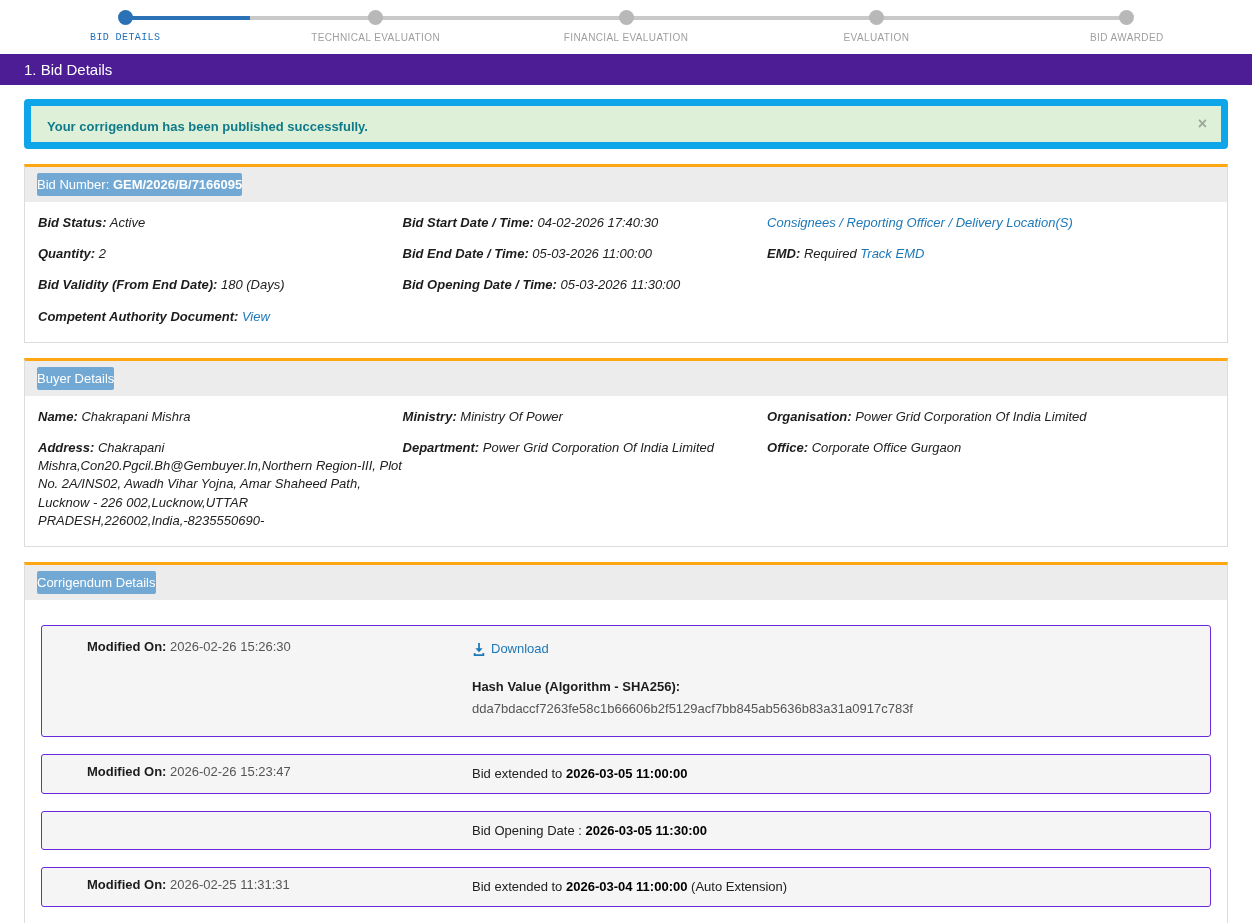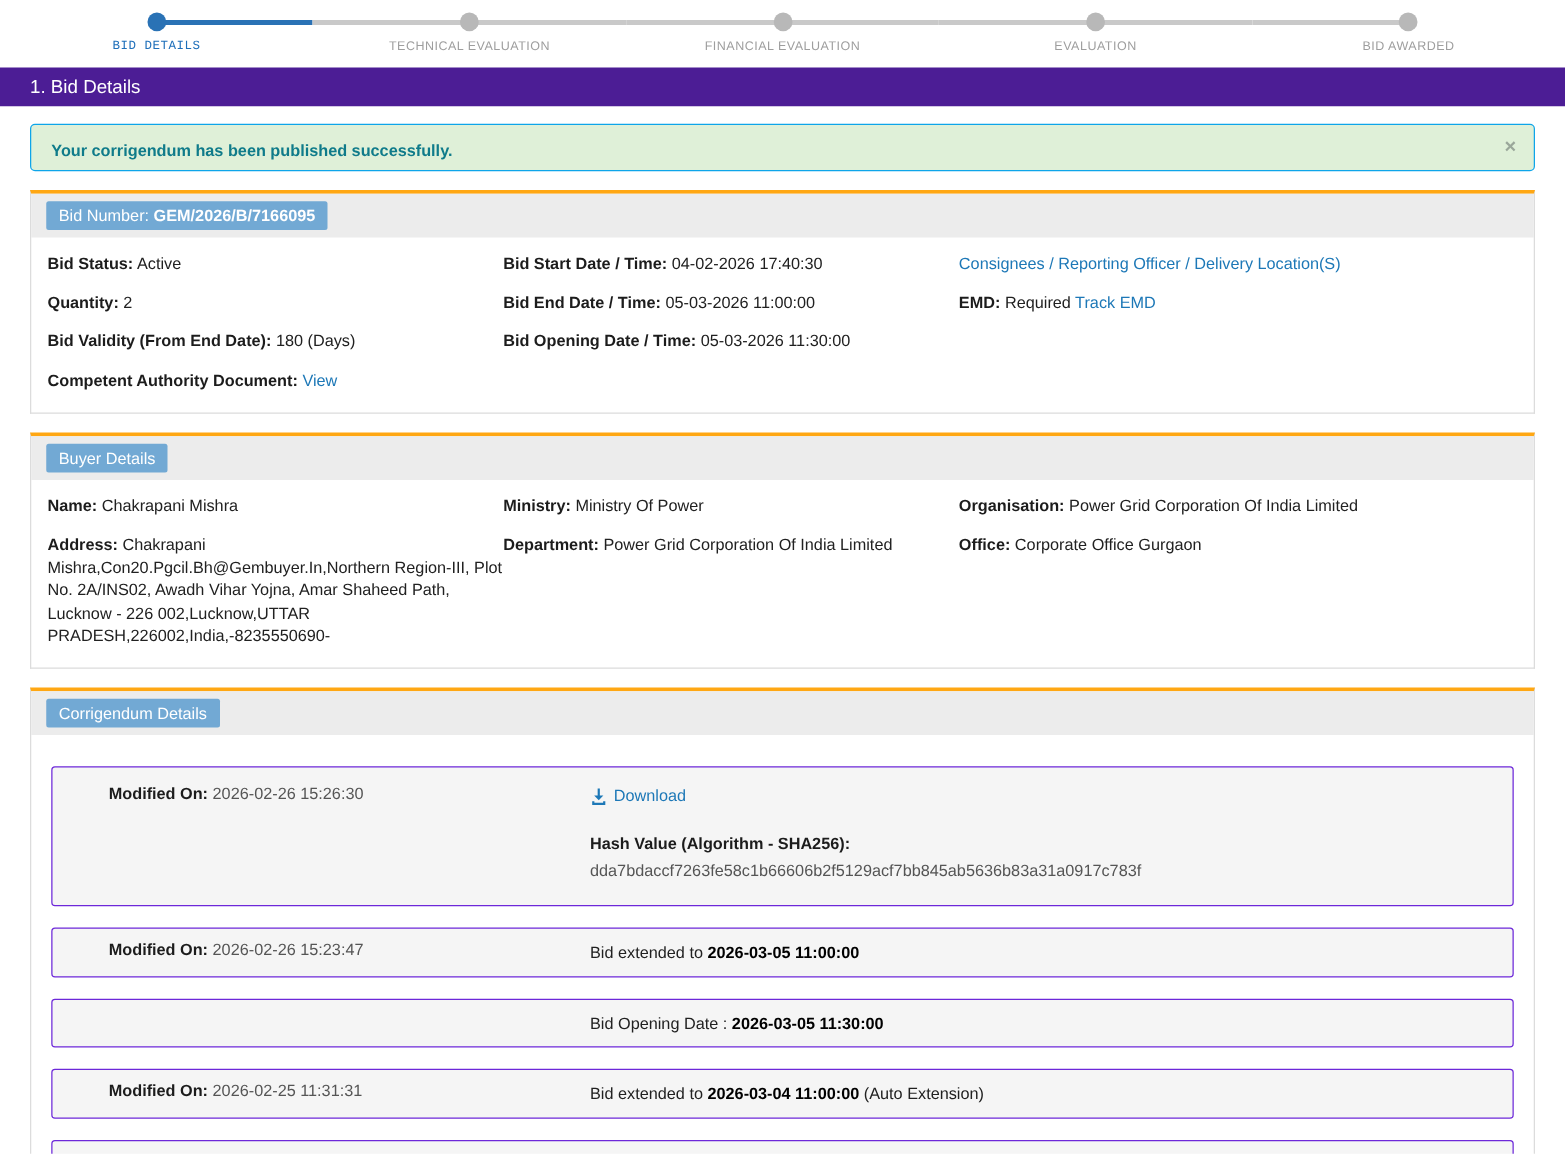--- a/index.html
+++ b/index.html
@@ -21,34 +21,34 @@
   .line-l { left:0; } .line-r { right:0; }
   .line.blue { background:#2a72b5; }
   .step-label { margin-top:7px; font-size:10px; letter-spacing:.4px; color:#9e9e9e; }
   .step.active .step-label { color:#1e6fba;font-family:Liberation Mono, monospace; }
 
   
   .section-bar { background:#4c1d95; color:#fff; height:31px; line-height:31px;
     padding-left:24px; font-size:15px; margin-top:4px; }
 
   
-  .alert { margin:14px 24px 0 24px; background:#dff0d8; border:1px solid #0ea5e9;
-    border-radius:4px; padding:13px 16px; position:relative; height:38px; }
+  .alert { margin:14px 24px 0 24px; background:#dff0d8; border:7px solid #0ea5e9;
+    border-radius:4px; padding:13px 16px; position:relative; height:50px; }
   .alert-msg { color:#0f7b8a; font-weight:bold; }
   .alert-close { position:absolute; right:14px; top:50%; transform:translateY(-50%);
     color:#9aa79a; font-size:16px; font-weight:bold; cursor:pointer; line-height:1; }
 
   
   .card { margin:15px 24px 0 24px; border:1px solid #dcdcdc; border-top:3px solid #ffa713;
     background:#fff; }
   .card-header { background:#ececec; padding:6px 12px; }
-  .chip { display:inline-block; background:#72a9d4; color:#fff; padding:4px 10px;
+  .chip { display:inline-block; background:#72a9d4; color:#fff; padding:4px 0;
     font-size:13px; border-radius:2px; }
   .chip b { font-weight:bold; }
-  .card-body { padding:12px 13px 16px 13px; }
+  .card-body { padding:12px 13px 16px 13px;font-style:italic; }
   .grid3 { display:grid; grid-template-columns:31% 31% 38%; column-gap:0; }
   .card-body p { margin-bottom:13px; line-height:1.4; }
   .card-body p:last-child { margin-bottom:0; }
   .addr { max-width:365px; }
 
   
   .c-card-body { padding:8px 16px 22px 16px; }
   .c-row { background:#f5f5f5; border:1px solid #6d28d9; border-radius:3px;
     margin-top:17px; display:grid; grid-template-columns:385px auto;
     padding:9px 14px 9px 45px; }

